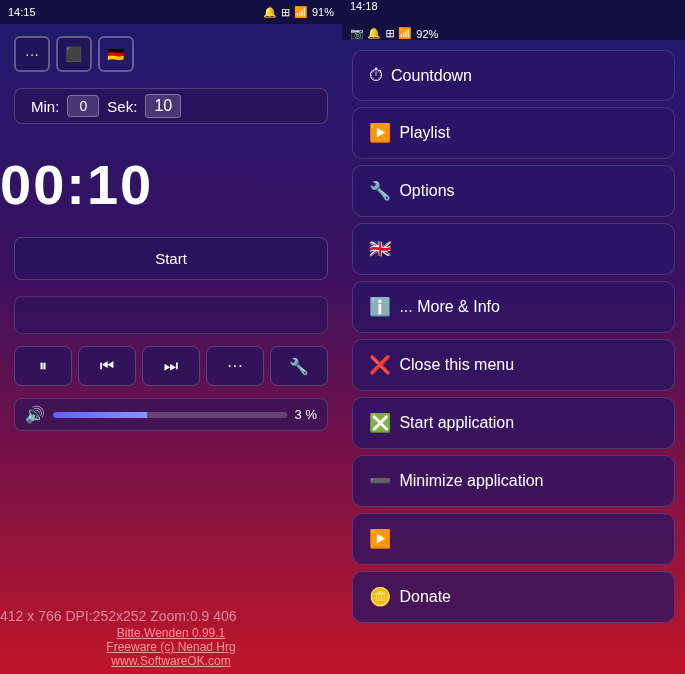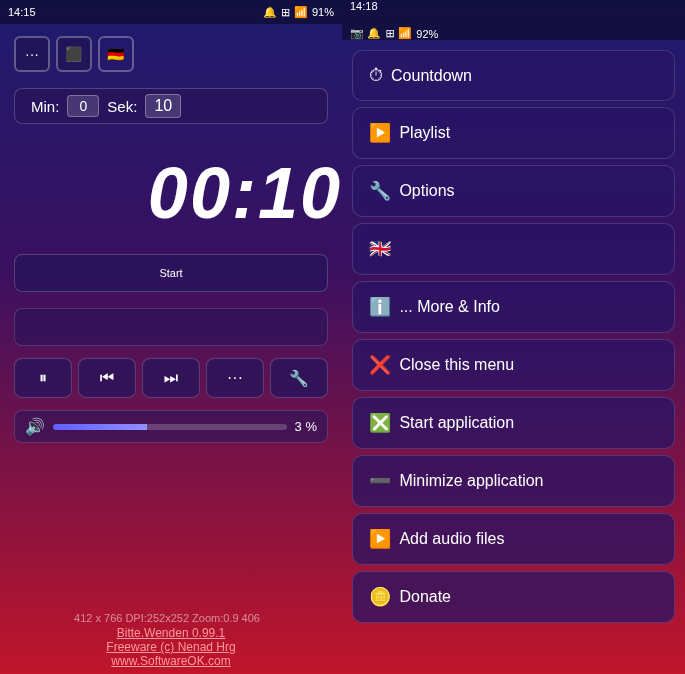--- a/index.html
+++ b/index.html
@@ -77,36 +77,35 @@
       background: rgba(255,255,255,0.15);
       border: 1px solid rgba(255,255,255,0.3);
       border-radius: 4px;
       color: white;
       font-size: 14px;
       text-align: center;
       padding: 2px 4px;
     }
 
     .big-timer {
-      text-align: right;
-      color: white;
-      font-size: 72px;
+      text-align: left;
+      color: white;
+      font-size: 56px;
       font-weight: bold;
       padding: 20px 0 10px;
       letter-spacing: 2px;
-      font-style: italic;
     }
 
     .start-btn {
       margin: 10px 14px;
       background: rgba(40,20,90,0.8);
       border: 1px solid rgba(255,255,255,0.2);
       border-radius: 8px;
       color: white;
-      font-size: 11px;
+      font-size: 15px;
       padding: 12px;
       cursor: pointer;
       text-align: center;
     }
 
     .empty-bar {
       margin: 6px 14px;
       background: rgba(40,20,90,0.6);
       border: 1px solid rgba(255,255,255,0.15);
       border-radius: 8px;
@@ -159,23 +158,23 @@
 
     .volume-pct {
       color: white;
       font-size: 13px;
     }
 
     .bottom-info {
       position: absolute;
       bottom: 50px;
       left: 0; right: 8px;
-      text-align: center;
+      text-align: left;
       color: rgba(255,255,255,0.5);
-      font-size: 11px;
+      font-size: 14px;
     }
 
     .footer-links {
       position: absolute;
       bottom: 6px;
       left: 0; right: 0;
       text-align: center;
     }
 
     .footer-links a, .footer-link {
@@ -340,20 +339,19 @@
       <div class="menu-item">
         <span style="font-size:18px;">❎</span>
         <span>Start application</span>
       </div>
       <div class="menu-item">
         <span style="font-size:18px;">➖</span>
         <span>Minimize application</span>
       </div>
       <div class="menu-item">
         <span style="font-size:18px;">▶️</span>
-        <span>Add audio files</span>
       </div>
       <div class="menu-item">
         <span style="font-size:18px;">🪙</span>
         <span>Donate</span>
       </div>
     </div>
 </div>
 
 </body></html>

